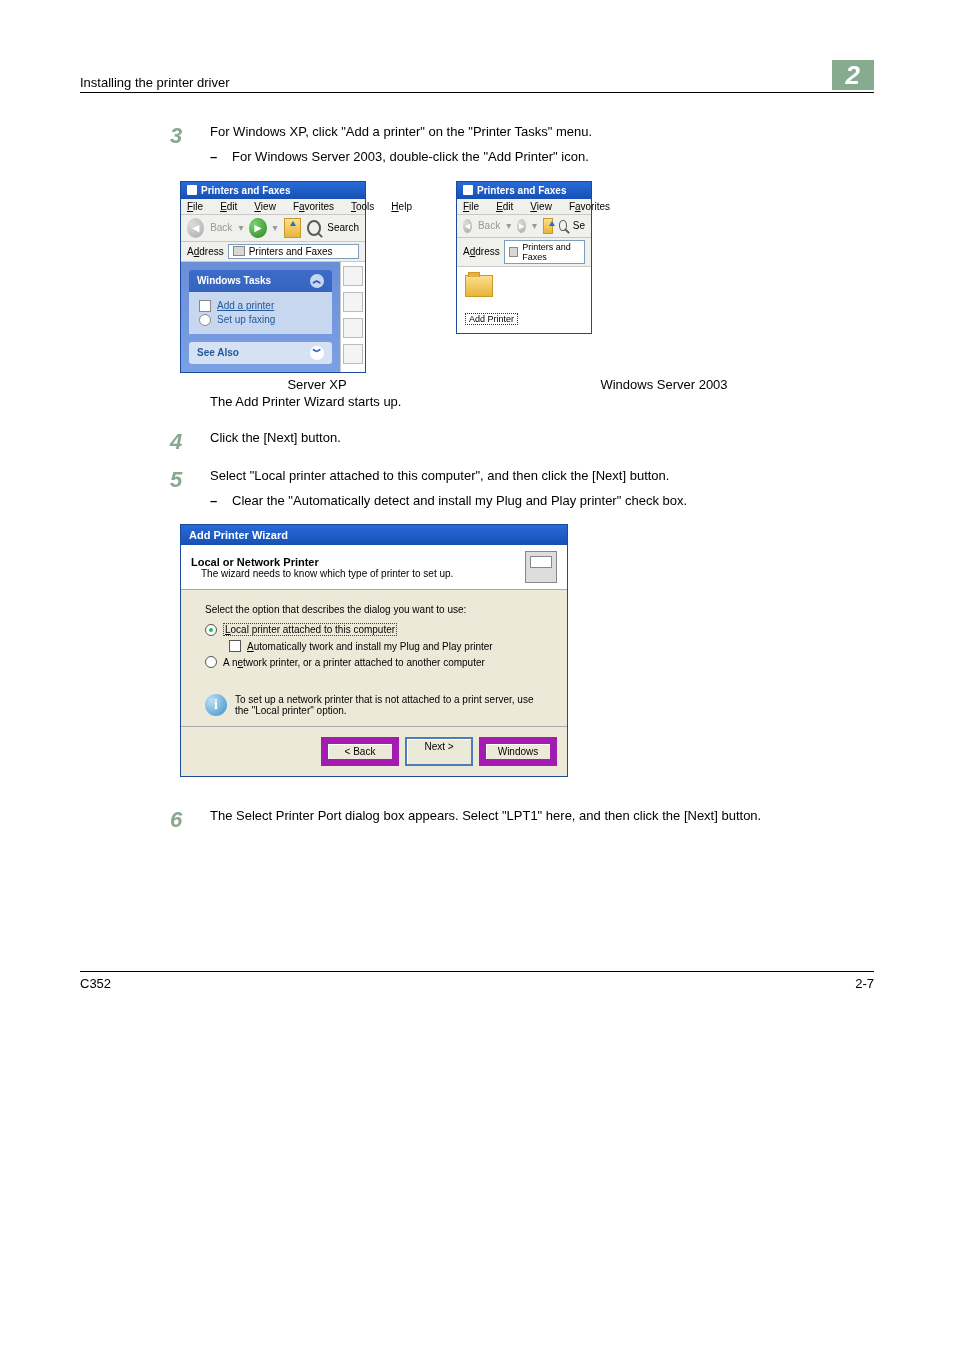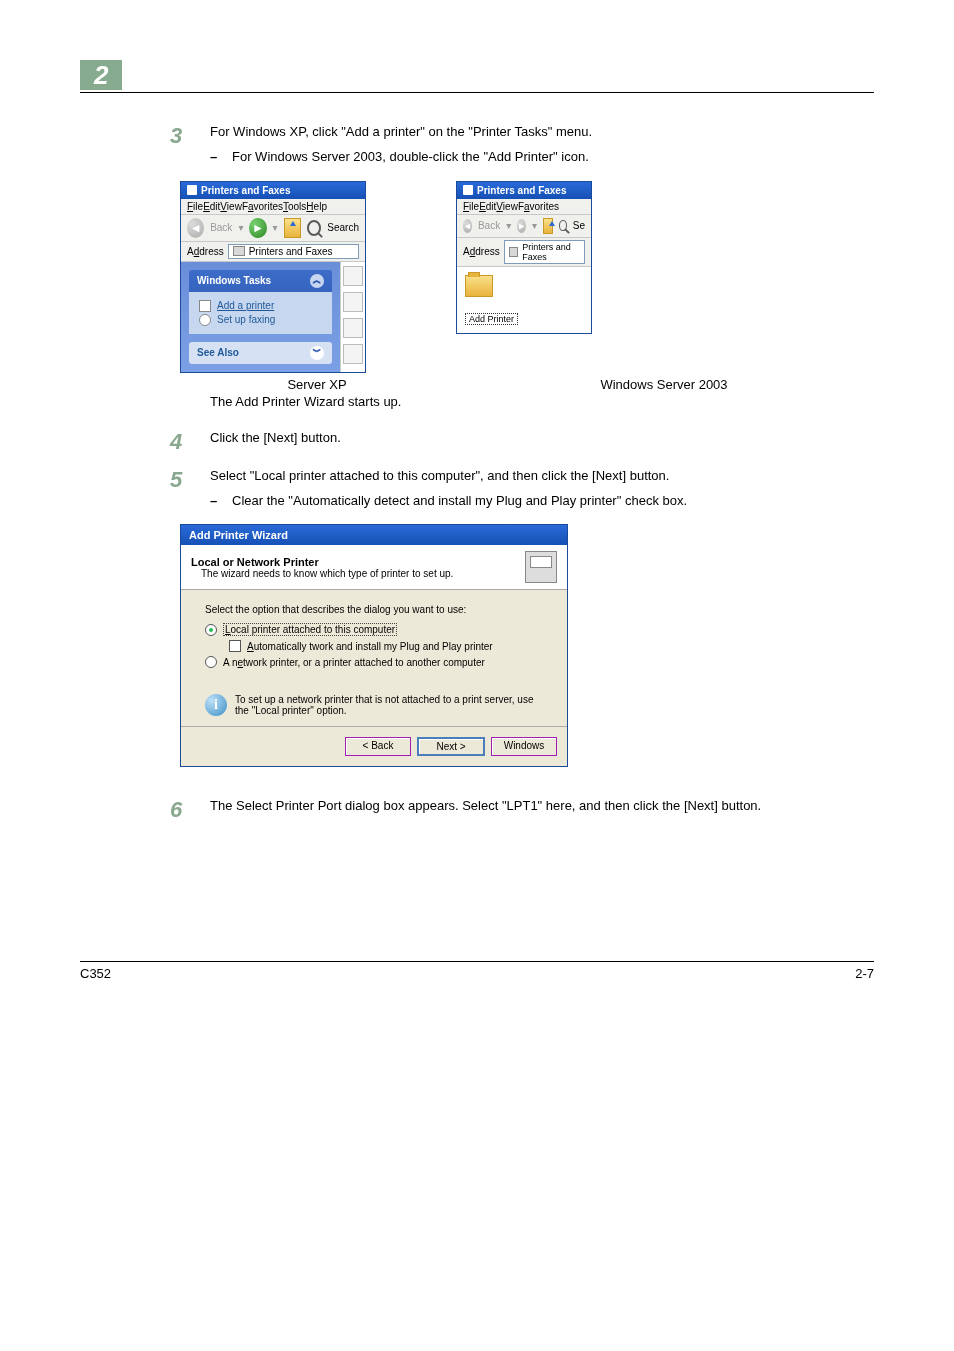--- a/index.html
+++ b/index.html
@@ -86,21 +86,21 @@
     font-weight: bold;
     display: flex;
     align-items: center;
     gap: 4px;
   }
   .xp-title .ico {
     width: 10px; height: 10px; background: #fff; border-radius: 1px;
   }
   .xp-menu {
     display: flex;
-    gap: 0;
+    gap: 17px;
     padding: 2px 6px;
     border-bottom: 1px solid #c8c8c8;
     background: #f0f0ec;
   }
   .xp-menu span { white-space: nowrap; }
   .xp-menu u { text-decoration: underline; }
   .xp-toolbar {
     display: flex;
     align-items: center;
     gap: 6px;
@@ -311,41 +311,42 @@
   }
   .wiz-footer {
     background: #ece9d8;
     padding: 10px;
     display: flex; justify-content: flex-end; gap: 6px;
     border-top: 1px solid #aaa;
   }
   .wiz-btn {
     width: 64px; padding: 2px 0;
     background: #ece9d8;
-    border: 1px solid #a21caf;
+    border: 7px solid #a21caf;
     text-align: center;
     font-size: 10px;
     box-shadow: inset 1px 1px 0 #fff;
   }
   .wiz-btn.default { border: 2px solid #4a7ebb; }
   .page-footer {
     border-top: 1px solid #000;
     display: flex;
     font-size: 13px;
     padding-top: 4px;
     margin-top: 140px;
   }
   .page-footer .pf-left { flex: 1; }
 </style>
 </head>
 <body>
 
 <div class="page">
 
   <div class="header-row">
+    <div class="header-title">Installing the printer driver</div>
     <div class="chapter-box">2</div>
   </div>
 
   <div class="step-block">
     <div class="step-num">3</div>
     <div class="step-content">
       <div>For Windows XP, click "Add a printer" on the "Printer Tasks" menu.</div>
       <div class="sub-bullet">
         <div class="dash">–</div>
         <div class="txt">For Windows Server 2003, double-click the "Add Printer" icon.</div>

